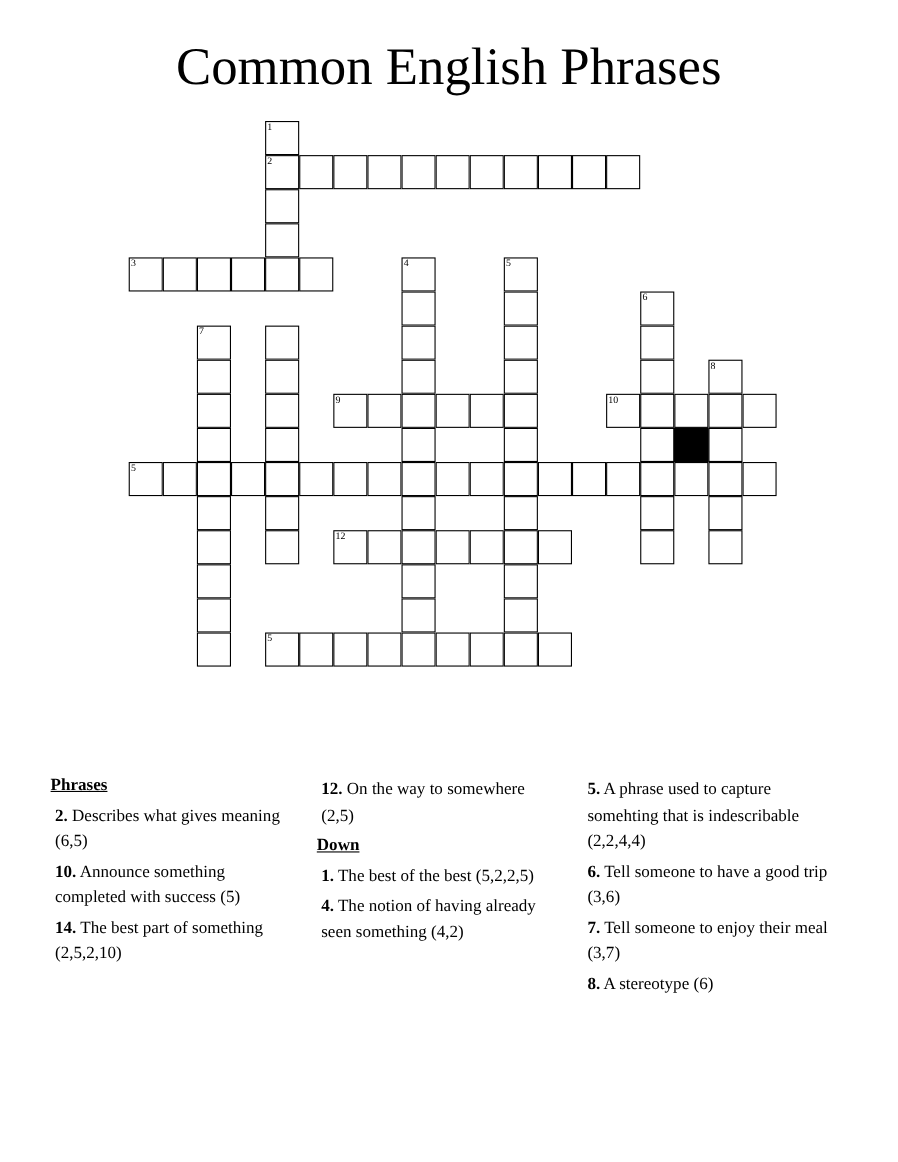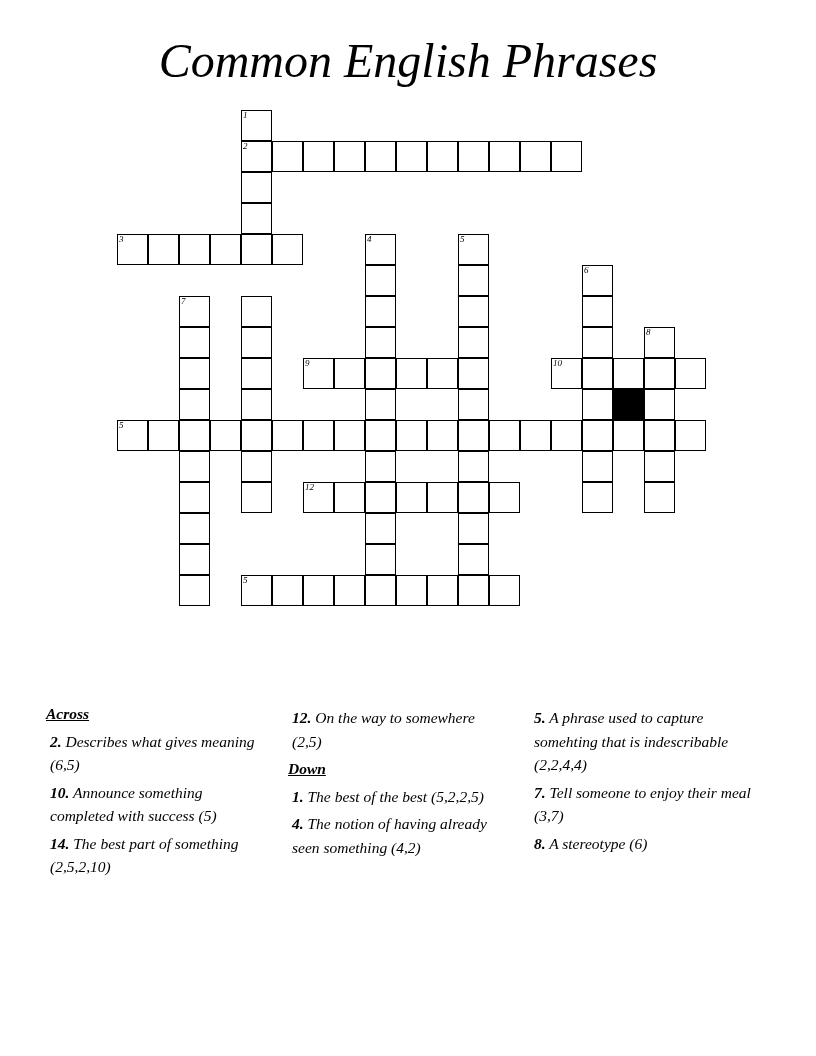--- a/index.html
+++ b/index.html
@@ -4,21 +4,21 @@
 <style>
   html,body{margin:0;padding:0;}
   body{
     width:816px;height:1056px;
     background:#ffffff;
     font-family:"Liberation Serif","DejaVu Serif",serif;
     color:#000000;
     overflow:hidden;
     position:relative;
   }
-  #page{position:relative;width:816px;height:1048px;font-style:italic;}
+  #page{position:relative;width:816px;height:1048px;}
 
   
   .title{
     position:absolute;left:0;top:32px;width:816px;
     text-align:center;
     font-size:48px;
     line-height:58px;
     font-weight:400;
     letter-spacing:0px;
     white-space:nowrap;
@@ -205,31 +205,32 @@
       <div class="cellnum" style="left: 529px; top: 217px;">8</div>
       <div class="cellnum" style="left: 188px; top: 248px;">9</div>
       <div class="cellnum" style="left: 436px; top: 248px;">10</div>
       <div class="cellnum" style="left: 2px; top: 310px;">5</div>
       <div class="cellnum" style="left: 188px; top: 372px;">12</div>
       <div class="cellnum" style="left: 126px; top: 465px;">5</div>
     </div>
 
   <div id="clues">
     <div class="cluecol c1">
-        <p class="cluehead">Across</p>
+        <p class="cluehead">Phrases</p>
         <p class="clue"><b>2.</b> Describes what gives meaning (6,5)</p>
         <p class="clue"><b>10.</b> Announce something completed with success (5)</p>
         <p class="clue"><b>14.</b> The best part of something (2,5,2,10)</p>
       </div>
     <div class="cluecol c2">
         <p class="clue"><b>12.</b> On the way to somewhere (2,5)</p>
         <p class="cluehead">Down</p>
         <p class="clue"><b>1.</b> The best of the best (5,2,2,5)</p>
         <p class="clue"><b>4.</b> The notion of having already seen something (4,2)</p>
       </div>
     <div class="cluecol c3">
         <p class="clue"><b>5.</b> A phrase used to capture somehting that is indescribable (2,2,4,4)</p>
+        <p class="clue"><b>6.</b> Tell someone to have a good trip (3,6)</p>
         <p class="clue"><b>7.</b> Tell someone to enjoy their meal (3,7)</p>
         <p class="clue"><b>8.</b> A stereotype (6)</p>
       </div>
   </div>
 
 </div>
 
 </body></html>

